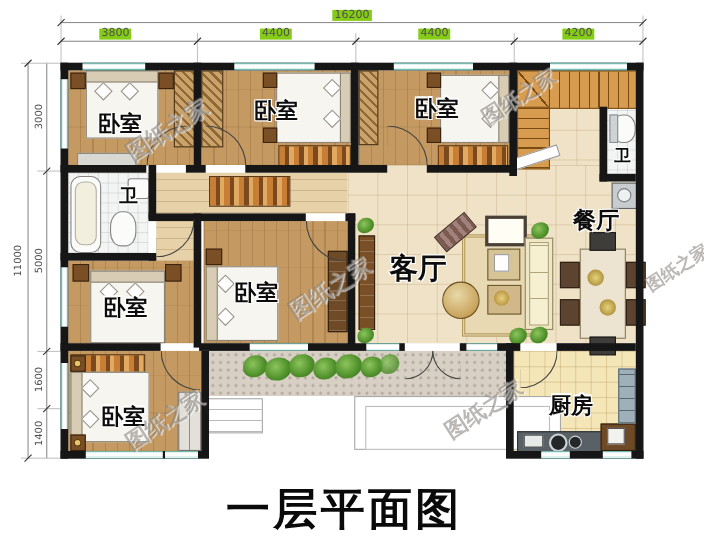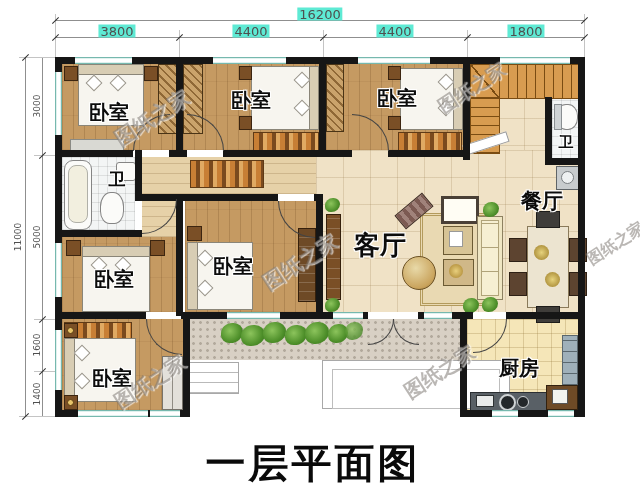--- a/index.html
+++ b/index.html
@@ -24,21 +24,21 @@
   .knob{position:absolute;width:5px;height:5px;border-radius:50%;background:#e8c46a;border:1px solid #5a3c10;}
   .stepsH{position:absolute;background:#d89c50;background-image:repeating-linear-gradient(90deg,#7a4c12 0 1px,transparent 1px 9px);border:1px solid #7a4c12;}
   .stepsV{position:absolute;background:#d89c50;background-image:repeating-linear-gradient(0deg,#7a4c12 0 1px,transparent 1px 9px);border:1px solid #7a4c12;}
   .arc{position:absolute;}
   .fix{position:absolute;background:#fbfbf9;border:1px solid #858585;}
   .chair{position:absolute;background:#5d4430;border:1px solid #2e2014;}
   .chairD{position:absolute;background:#3f3d3a;border:1px solid #1d1c1a;}
   .plant{position:absolute;background:radial-gradient(circle at 40% 40%,#8cc45c,#4e8f2a 60%,#2f6b16);border-radius:55% 45% 60% 40%;}
   .label{position:absolute;font-weight:900;color:#0c0c0c;line-height:1;white-space:nowrap;transform:translate(-50%,-50%);
          text-shadow:1px 1px 0 #fff,-1px -1px 0 #fff,1px -1px 0 #fff,-1px 1px 0 #fff;}
-  .dim{position:absolute;color:#4f4f4f;font-size:13px;background:#5eead4;padding:0 2px;line-height:1;transform:translate(-50%,-50%);white-space:nowrap;}
+  .dim{position:absolute;color:#4f4f4f;font-size:10px;background:#84cc16;padding:0 2px;line-height:1;transform:translate(-50%,-50%);white-space:nowrap;}
   .dimV{position:absolute;color:#4f4f4f;font-size:9px;background:#fff;padding:0 2px;line-height:1;transform:translate(-50%,-50%) rotate(-90deg);white-space:nowrap;}
   .dline{position:absolute;background:#8f8f8f;}
   .ext{position:absolute;background:#c4c4c4;}
   .tick{position:absolute;width:9px;height:1px;background:#2f2f2f;transform:rotate(-45deg);}
   .wm{position:absolute;color:rgba(122,117,112,.52);font-weight:700;transform:translate(-50%,-50%) rotate(-33deg);white-space:nowrap;
       text-shadow:1px 1px 1px rgba(255,255,255,.65);}
   .title{position:absolute;font-weight:900;color:#0a0a0a;letter-spacing:3px;transform:translate(-50%,-50%);white-space:nowrap;}
   .steps{position:absolute;background:#fff;border:1px solid #a8a8a8;}
   .counter{position:absolute;background:#596066;border:1px solid #2b2f33;}
   .sofa{position:absolute;background:#efe6c3;border:1px solid #8d8161;}
@@ -69,24 +69,24 @@
   <div class="tick" style="left:319px;top:37px"></div>
   <div class="tick" style="left:463px;top:37px"></div>
   <div class="tick" style="left:580px;top:37px"></div>
   <div class="tick" style="left:21px;top:57px"></div>
   <div class="tick" style="left:38px;top:155px"></div>
   <div class="tick" style="left:38px;top:319px"></div>
   <div class="tick" style="left:38px;top:371px"></div>
   <div class="tick" style="left:21px;top:416px"></div>
 
   <div class="dim" style="left:320px;top:14px">16200</div>
-  <div class="dim" style="left:117px;top:31px">3800</div>
+  <div class="dim" style="left:105px;top:31px">3800</div>
   <div class="dim" style="left:251px;top:31px">4400</div>
   <div class="dim" style="left:395px;top:31px">4400</div>
-  <div class="dim" style="left:526px;top:31px">1800</div>
+  <div class="dim" style="left:526px;top:31px">4200</div>
   <div class="dimV" style="left:18px;top:237px">11000</div>
   <div class="dimV" style="left:37px;top:106px">3000</div>
   <div class="dimV" style="left:37px;top:237px">5000</div>
   <div class="dimV" style="left:37px;top:345px">1600</div>
   <div class="dimV" style="left:37px;top:394px">1400</div>
 
   <div class="floor-bedroom" style="left:62px;top:64px;width:114px;height:86px"></div>
   <div class="floor-bedroom" style="left:183px;top:64px;width:136px;height:86px"></div>
   <div class="floor-bedroom" style="left:326px;top:64px;width:137px;height:86px"></div>
   <div class="floor-living" style="left:470px;top:64px;width:108px;height:94px"></div>

